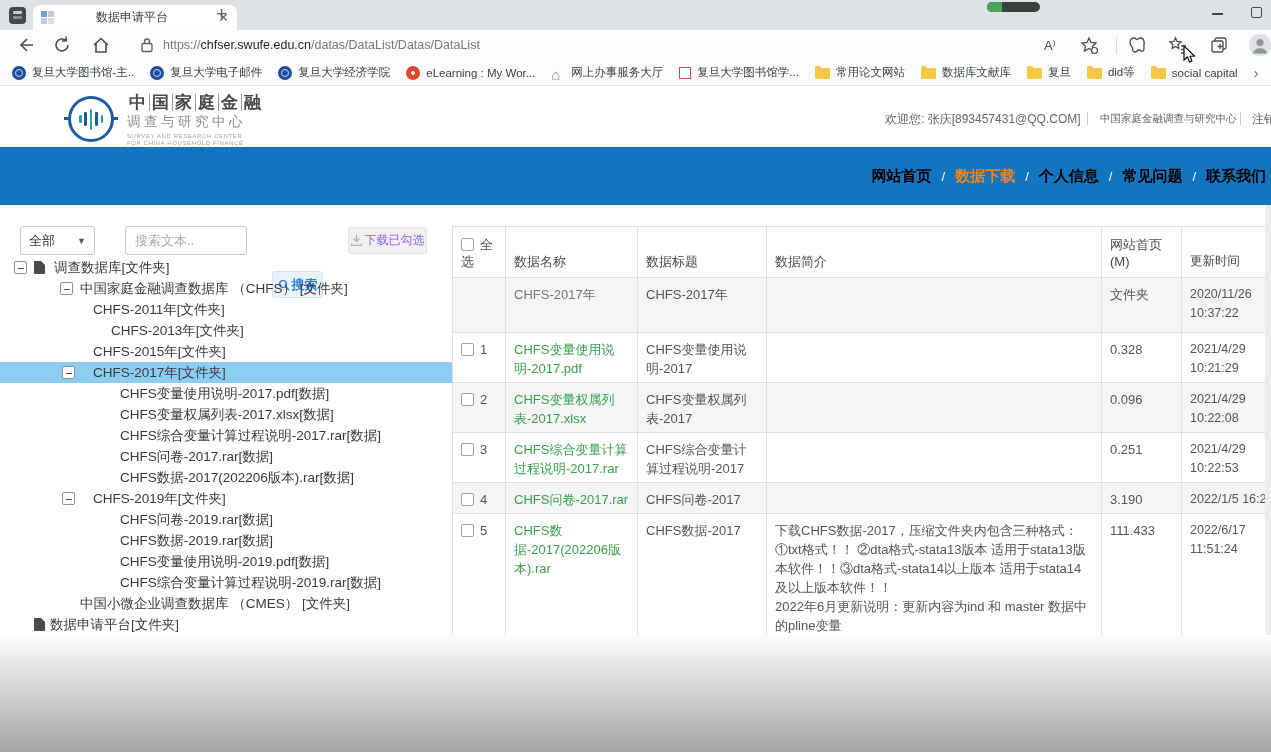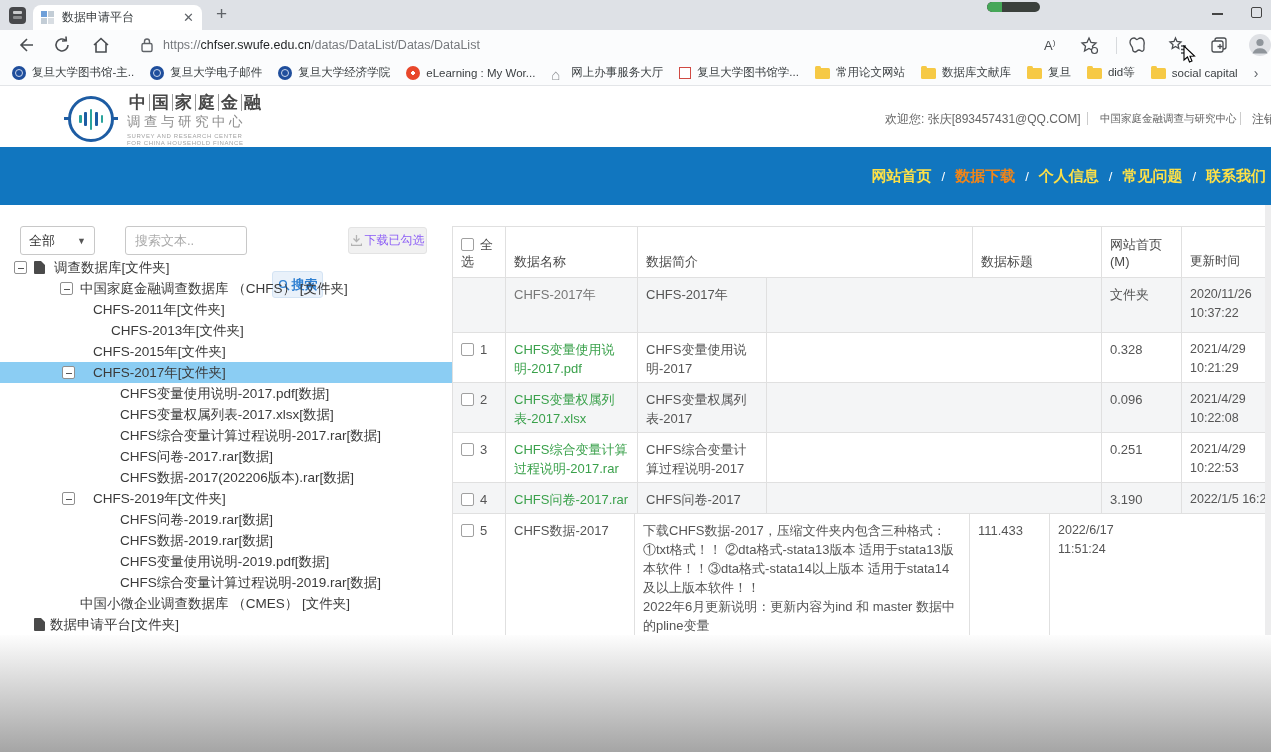--- a/index.html
+++ b/index.html
@@ -3,21 +3,21 @@
 <meta charset="utf-8">
 <style>
   * { margin:0; padding:0; box-sizing:border-box; }
   html,body { width:1271px; height:752px; overflow:hidden; font-family:"Liberation Sans",sans-serif; }
   #root { position:absolute; inset:0; width:1271px; height:752px; background:#fff; overflow:hidden; }
 
   
   .tabstrip { position:absolute; left:0; top:0; width:1271px; height:30px; background:#dee1e6; }
   .tab-actions { position:absolute; left:9px; top:7px; width:17px; height:17px; background:#47484b; border-radius:4px; }
   .tab-actions:after { content:""; position:absolute; left:4px; top:4px; width:9px; height:3px; background:#c9cacc; border-radius:1px; box-shadow:0 5px 0 #8a8b8d; }
-  .tab { position:absolute; left:33px; top:5px; width:169px; height:25px; background:#fff; border-radius:8px 8px 0 0; display:flex; align-items:center; padding:0 8px; }
+  .tab { position:absolute; left:33px; top:5px; width:204px; height:25px; background:#fff; border-radius:8px 8px 0 0; display:flex; align-items:center; padding:0 8px;gap:34px; }
   .tab-favicon { width:13px; height:13px; margin-right:8px; position:relative; flex:none; }
   .tab-favicon i { position:absolute; width:6px; height:6px; background:#9fb6cc; }
   .tab-favicon i:nth-child(1){left:0;top:0;background:#6f9fd8;} .tab-favicon i:nth-child(2){right:0;top:0;background:#c3cdd6;} .tab-favicon i:nth-child(3){left:0;bottom:0;background:#c3cdd6;} .tab-favicon i:nth-child(4){right:0;bottom:0;background:#d9dee3;}
   .tab-title { font-size:12px; color:#3c4043; flex:1; white-space:nowrap; overflow:hidden; }
   .tab-close { font-size:13px; color:#5f6368; margin-left:6px; }
   .newtab { position:absolute; left:216px; top:3px; font-size:19px; color:#5f6368; font-weight:300; }
   .scrubber { position:absolute; left:987px; top:2px; width:53px; height:10px; background:#3b403c; border-radius:5px; overflow:hidden; }
   .scrubber i { display:block; width:15px; height:10px; background:#46a758; border-radius:5px 0 0 5px; }
   .win-min { position:absolute; left:1212px; top:13px; width:11px; height:1.5px; background:#444; }
   .win-max { position:absolute; left:1251px; top:7px; width:11px; height:11px; border:1.5px solid #444; border-radius:2px; }
@@ -53,21 +53,21 @@
   .logo-cn1 { font-size:17px; font-weight:bold; color:#474747; letter-spacing:1px; display:flex; }
   .logo-cn1 span { border-right:1px solid #9a9a9a; padding:0 2px; line-height:17px; }
   .logo-cn1 span:last-child { border-right:none; }
   .logo-cn2 { font-size:13.5px; color:#8e8e8e; letter-spacing:3.5px; margin-top:2px; }
   .logo-en { font-size:6px; color:#a3a3a3; letter-spacing:0.6px; margin-top:1.5px; }
   .welcome { position:absolute; top:24px; font-size:12px; color:#666; white-space:nowrap; }
   .wsep { position:absolute; top:25px; width:1px; height:13px; background:#ccc; }
 
   
   .navbar { position:absolute; left:0; top:147px; width:1271px; height:58px; background:#1176bf; display:flex; align-items:center; justify-content:flex-end; padding-right:5px; }
-  .nav-item { font-size:15px; font-weight:bold; color:#fde047; }
+  .nav-item { font-size:15px; font-weight:bold; color:#000000; }
   .nav-item.active { color:#f08519; }
   .nav-slash { color:#fff; font-size:13px; margin:0 10px; font-weight:normal; }
 
   
   .content { position:absolute; left:0; top:205px; width:1271px; height:430px; background:#fff; overflow:hidden; }
 
   .ctl-select { position:absolute; left:20px; top:21px; width:75px; height:29px; border:1px solid #c8c8c8; border-radius:3px; background:#fff; font-size:13px; color:#333; display:flex; align-items:center; padding:0 8px; justify-content:space-between; }
   .ctl-select .chev { color:#555; font-size:9px; }
   .ctl-input { position:absolute; left:125px; top:21px; width:122px; height:29px; border:1px solid #c8c8c8; border-radius:3px; background:#fff; font-size:13px; color:#aaa; display:flex; align-items:center; padding:0 9px; }
   .btn-search { position:absolute; left:272px; top:22px; width:51px; height:27px; background:#e9f1fa; border:1px solid #d4e4f4; border-radius:3px; color:#2e7fd1; font-size:13px; display:flex; align-items:center; justify-content:center; font-weight:bold;margin-top:44px; }
@@ -346,25 +346,25 @@
         </div>
       </div>
   <div class="dtable" id="dtable">
         <div class="trow thead" style="height: 51px;">
           <div class="tcell c0">
             <div><span class="cb"></span><span>全选</span></div>
           </div>
           <div class="tcell c1">
             <div><span>数据名称</span></div>
           </div>
+          <div class="tcell c2">
+            <div><span>数据标题</span></div>
+          </div>
           <div class="tcell c3">
             <div><span>数据简介</span></div>
-          </div>
-          <div class="tcell c2">
-            <div><span>数据标题</span></div>
           </div>
           <div class="tcell c4">
             <div><span>网站首页(M)</span></div>
           </div>
           <div class="tcell c5">
             <div><span>更新时间</span></div>
           </div>
         </div>
         <div class="trow stripe" style="min-height: 55px;">
           <div class="tcell c0"></div>
@@ -401,20 +401,21 @@
         <div class="trow stripe" style="min-height: 30px;">
           <div class="tcell c0"><span class="cb"></span><span>4</span></div>
           <div class="tcell c1 green">CHFS问卷-2017.rar</div>
           <div class="tcell c2">CHFS问卷-2017</div>
           <div class="tcell c3"></div>
           <div class="tcell c4">3.190</div>
           <div class="tcell c5">2022/1/5 16:25</div>
         </div>
         <div class="trow" style="min-height: 121px;">
           <div class="tcell c0"><span class="cb"></span><span>5</span></div>
+          <div class="tcell c1 green">CHFS数据-2017(202206版本).rar</div>
           <div class="tcell c2">CHFS数据-2017</div>
           <div class="tcell c3">
             <div>下载CHFS数据-2017，压缩文件夹内包含三种格式：①txt格式！！ ②dta格式-stata13版本 适用于stata13版本软件！！③dta格式-stata14以上版本 适用于stata14及以上版本软件！！</div>
             <div>2022年6月更新说明：更新内容为ind 和 master 数据中的pline变量</div>
           </div>
           <div class="tcell c4">111.433</div>
           <div class="tcell c5">2022/6/17 11:51:24</div>
         </div>
       </div>
   <div style="position:absolute; right:0; top:0; width:6px; height:430px; background:#ededee;"></div>

